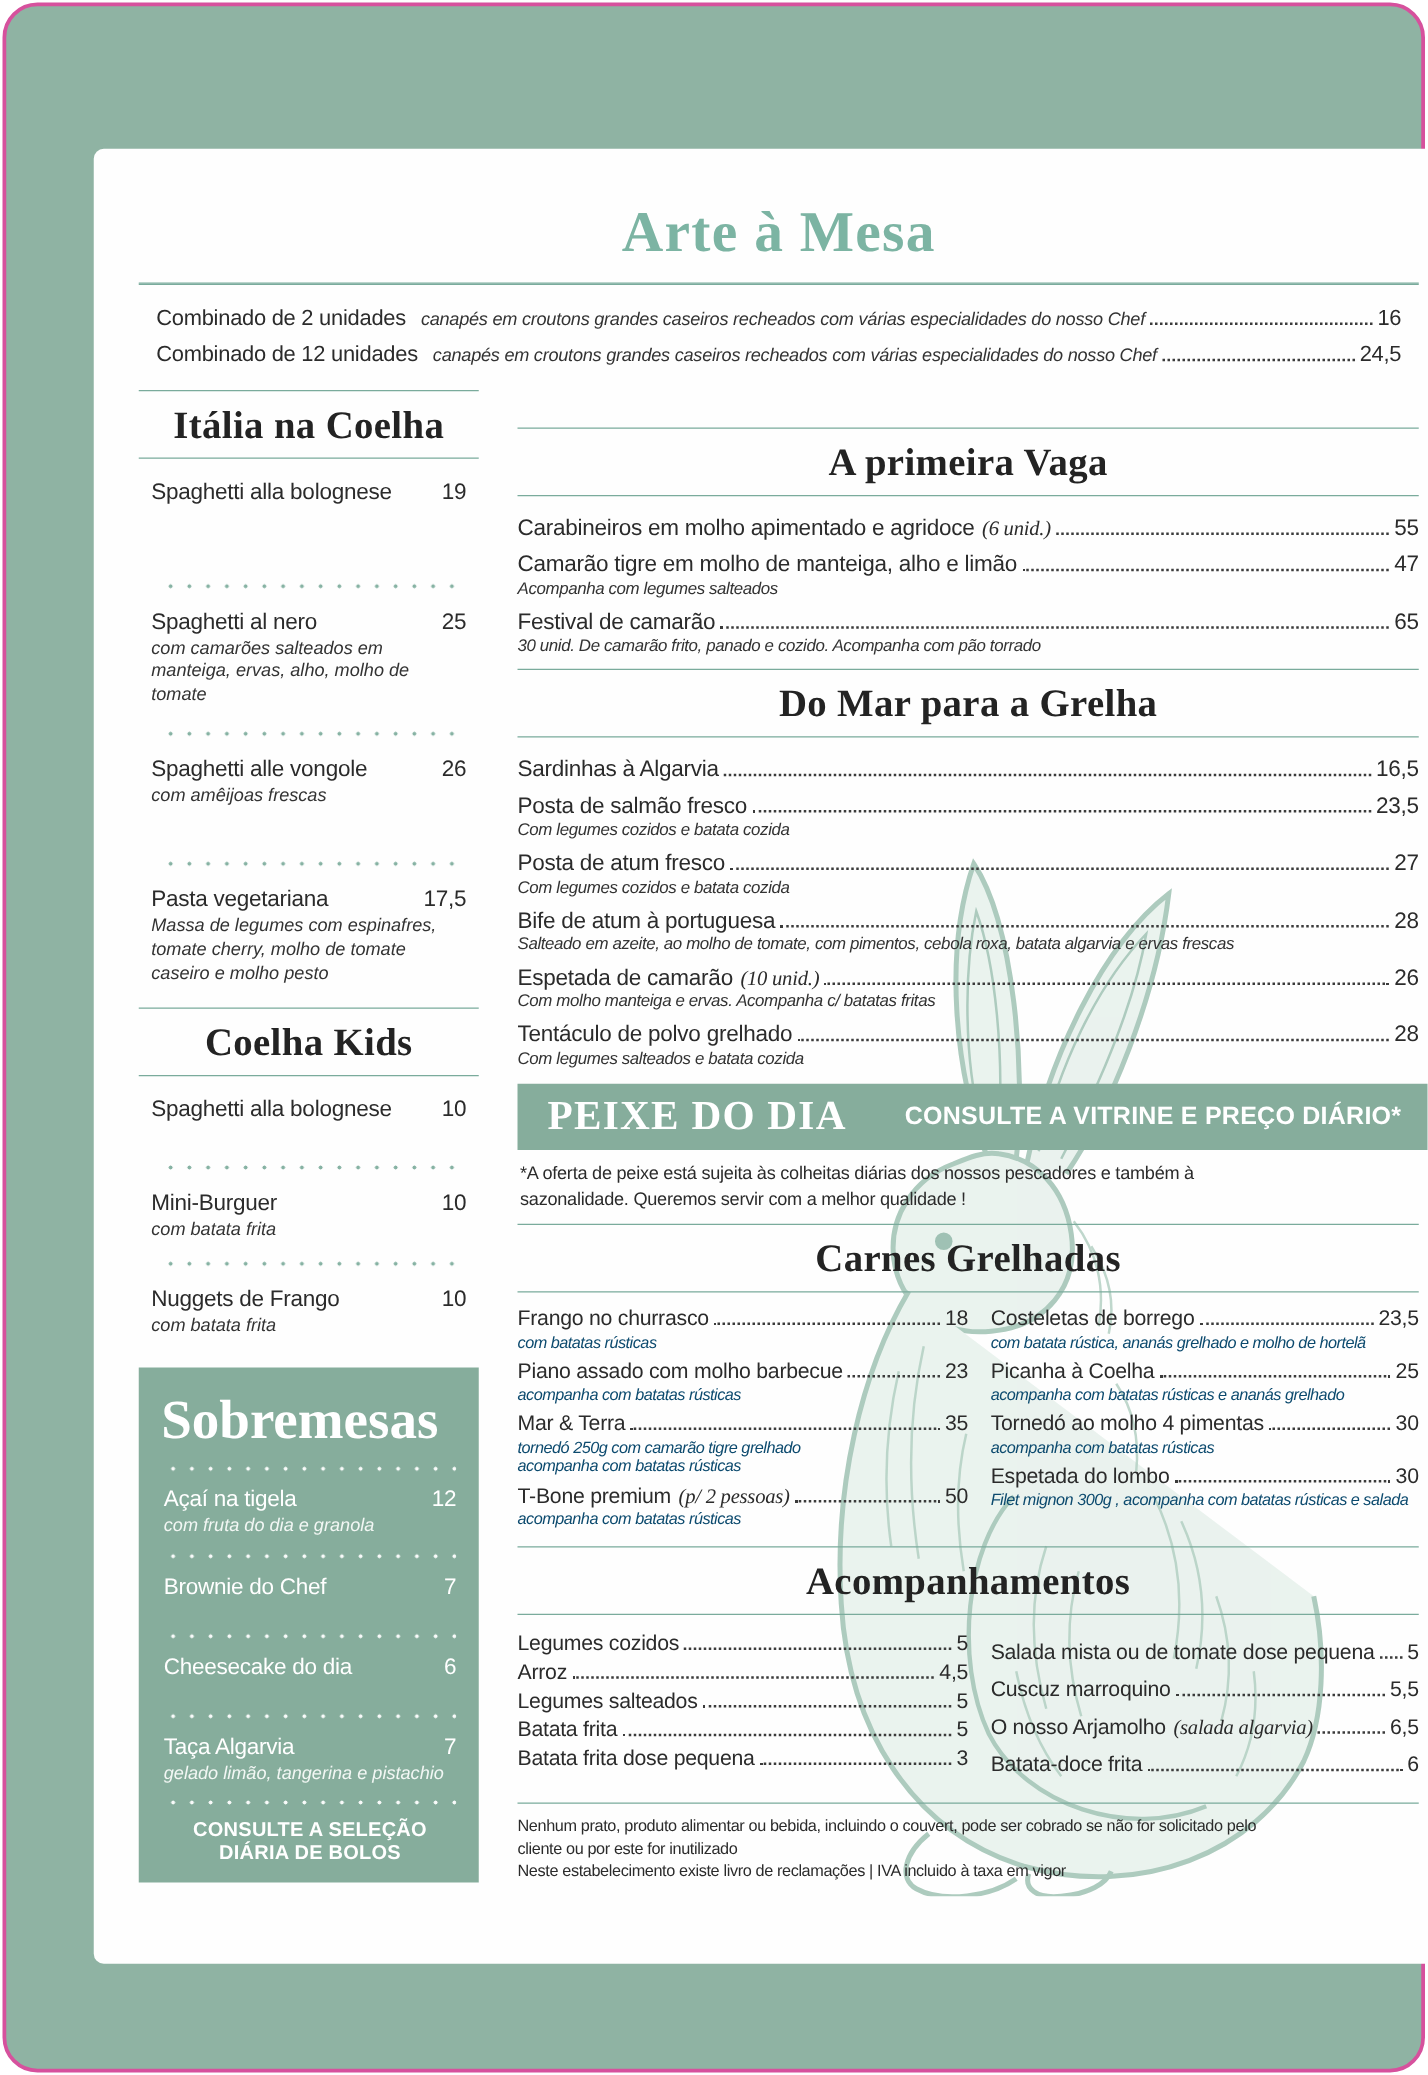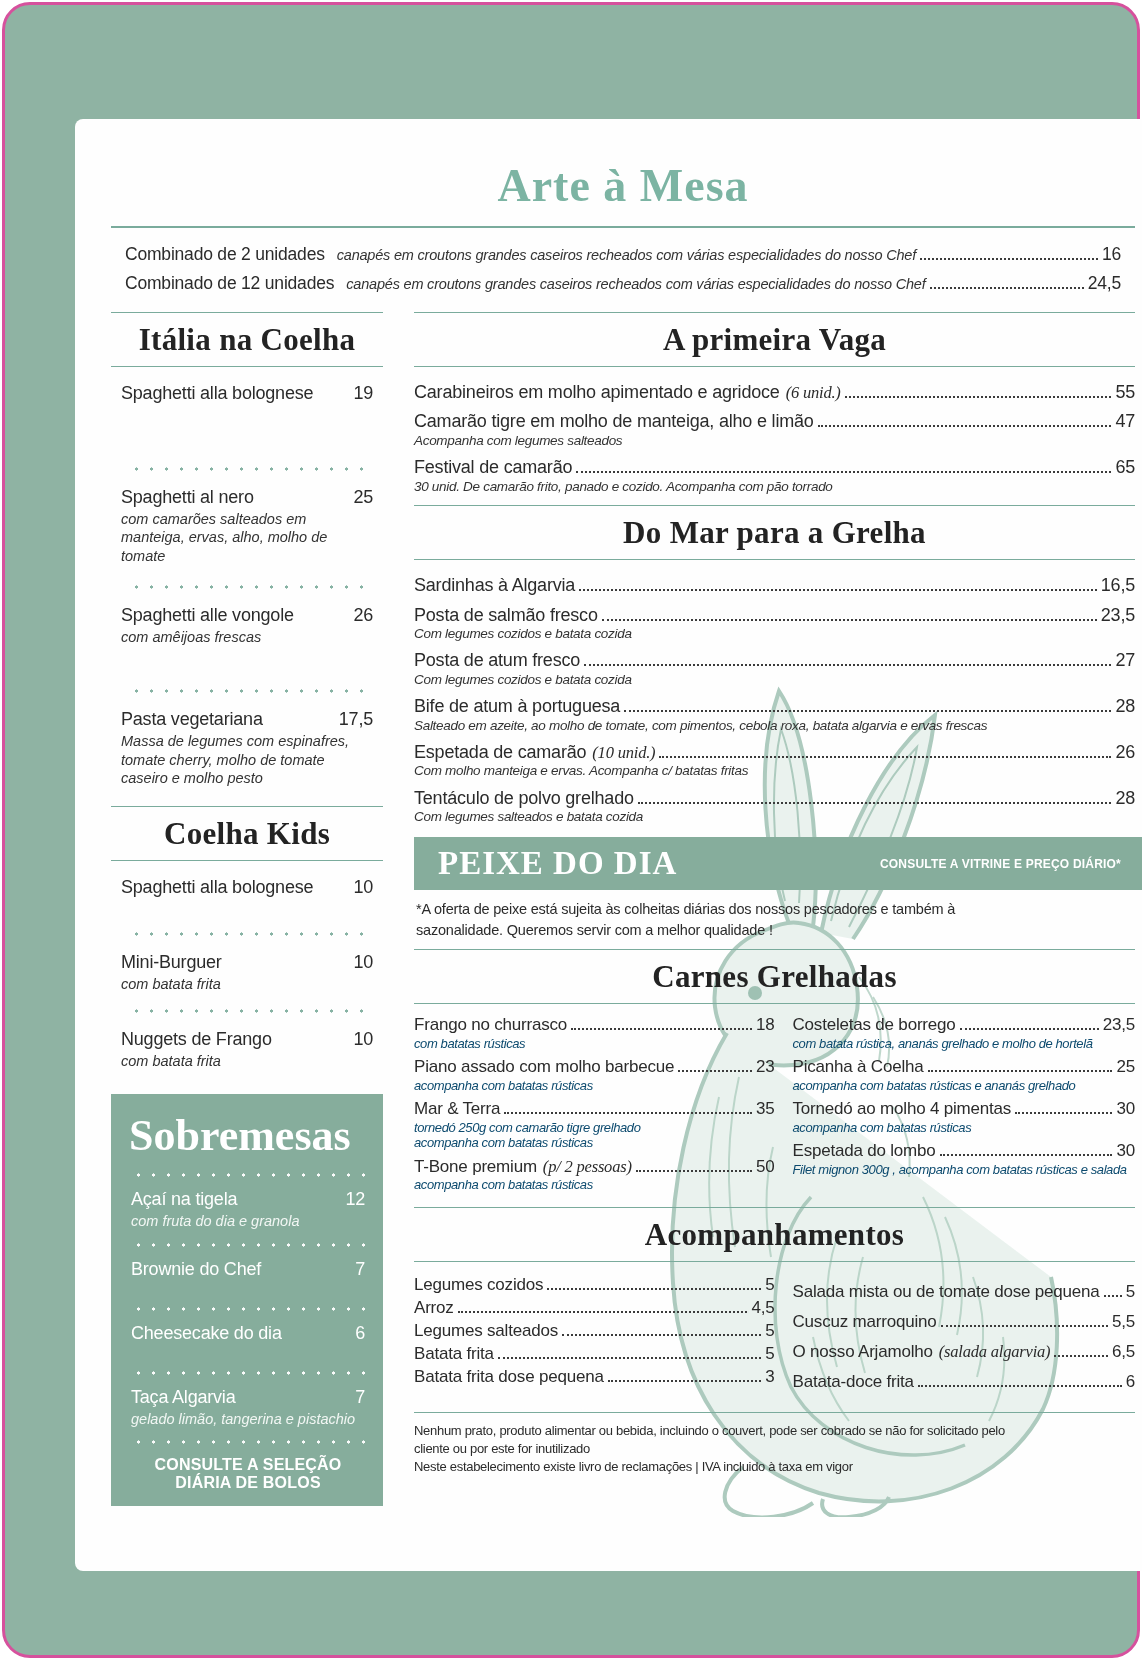--- a/index.html
+++ b/index.html
@@ -34,21 +34,21 @@
     text-align:center; font-family:"Liberation Serif","DejaVu Serif",serif;
     font-weight:bold; font-size:31px; color:#232323; padding:8px 0 7px;
   }
   .tapas-items { padding:12px 14px 14px; }
   .t-item { display:flex; align-items:baseline; font-size:17.5px; line-height:1.65; letter-spacing:-0.2px; }
   .t-name { white-space:nowrap; }
   .t-desc { font-style:italic; font-size:14.5px; margin-left:12px; white-space:nowrap; color:#333; }
   .dots { flex:1; border-bottom:2px dotted #3b3b3b; margin:0 4px 5px; min-width:12px; }
   .t-price { white-space:nowrap; }
 
-  .columns { display:flex; align-items:flex-start; }
+  .columns { display:flex; align-items:flex-end; }
   .left-col { width:272px; flex-shrink:0; }
   .col-divider { width:1px; background:#7aab9c; margin:0 16px 0 14px; }
   .right-col { flex:1; min-width:0; }
 
   .sec-header {
     border-top:1px solid #7aab9c; border-bottom:1px solid #7aab9c;
     text-align:center; font-family:"Liberation Serif","DejaVu Serif",serif;
     font-weight:bold; font-size:31px; color:#232323; padding:9px 0 8px;
     letter-spacing:0.3px;
   }
@@ -82,21 +82,21 @@
   .r-desc, .r-desc2 { font-style:italic; font-size:13.5px; letter-spacing:-0.3px; color:#333; line-height:1.2; white-space:nowrap; }
   .l-desc:empty, .r-desc:empty, .r-desc2:empty, .c-desc:empty, .c-desc2:empty,
   .r-note:empty, .c-note:empty, .a-note:empty { display:none; }
 
   .peixe-banner {
     display:flex; justify-content:space-between; align-items:center;
     background:#86ad9c; color:#fff; margin:12px -72px 0 0;
     padding:8px 86px 8px 24px; position:relative; z-index:2;gap:20px;
   }
   .peixe-title { font-family:"Liberation Serif","DejaVu Serif",serif; font-weight:bold; font-size:33px; letter-spacing:1px; }
-  .peixe-right { font-weight:bold; font-size:12px; letter-spacing:0.2px;margin-left:18px; }
+  .peixe-right { font-weight:bold; font-size:20px; letter-spacing:0.2px;margin-left:18px; }
   .peixe-note { font-size:14.5px; line-height:1.45; margin:9px 2px 8px; letter-spacing:-0.2px; max-width:600px; }
 
   .two-col { display:flex; margin-top:6px; }
   .sub-col { width:50%; min-width:0; }
   .sub-col + .sub-col { padding-left:18px; }
   .c-item { margin:5px 0 6px; }
   .c-line { display:flex; align-items:baseline; font-size:17px; line-height:1.2; letter-spacing:-0.2px; }
   .c-name { white-space:nowrap; }
   .c-desc, .c-desc2 { font-style:italic; font-size:13px; letter-spacing:-0.4px; color:#0c4a6e; line-height:1.2; white-space:nowrap; }
 

